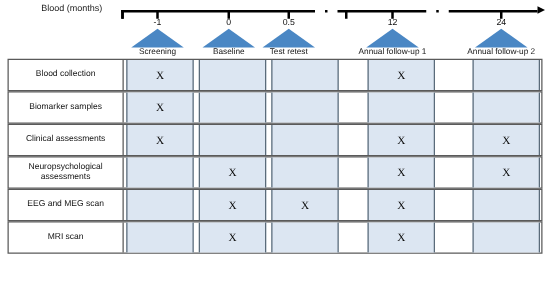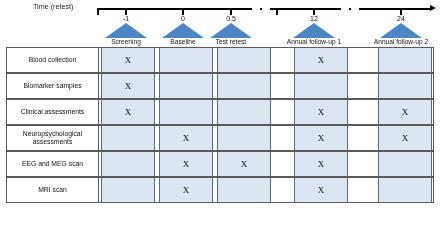--- a/index.html
+++ b/index.html
@@ -75,21 +75,21 @@
     font-family:"Liberation Serif", serif;
   }
   .cell.empty{color:transparent;}
 </style>
 </head>
 <body>
 
 <div id="root">
 
   <div id="timeline">
-    <div class="tl-label">Time (retest)</div>
+    <div class="tl-label">Blood (months)</div>
 
     <div id="axis-layer">
         <div class="axis-line" style="left: 97px; width: 155px;"></div>
         <div class="axis-line" style="left: 260px; width: 2px;"></div>
         <div class="axis-line" style="left: 270px; width: 71px;"></div>
         <div class="axis-line" style="left: 349px; width: 2px;"></div>
         <div class="axis-line" style="left: 359px; width: 71px;"></div>
         <div class="axis-cap" style="left: 97px; top: 8px; height: 7px;"></div>
         <div class="arrow" style="left: 430px;"></div>
       </div>

